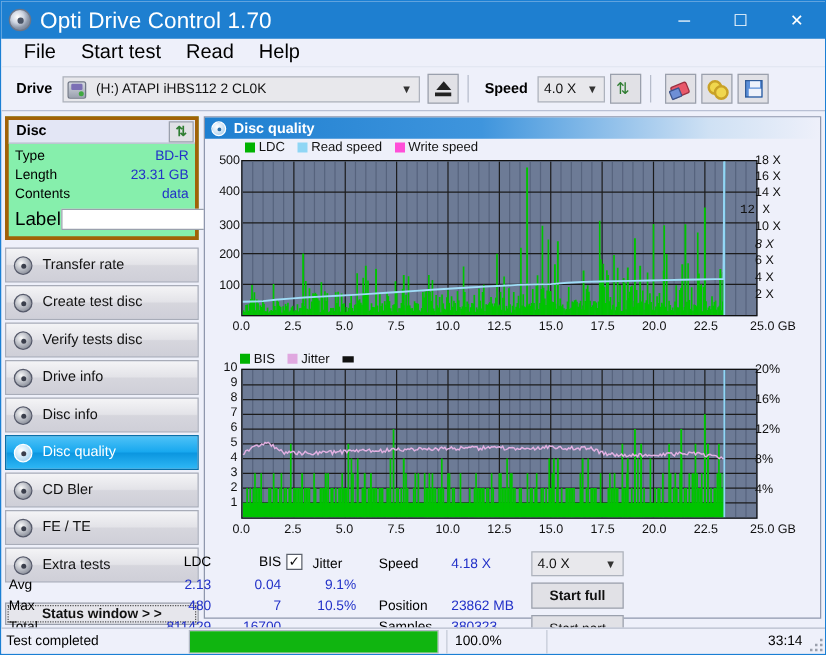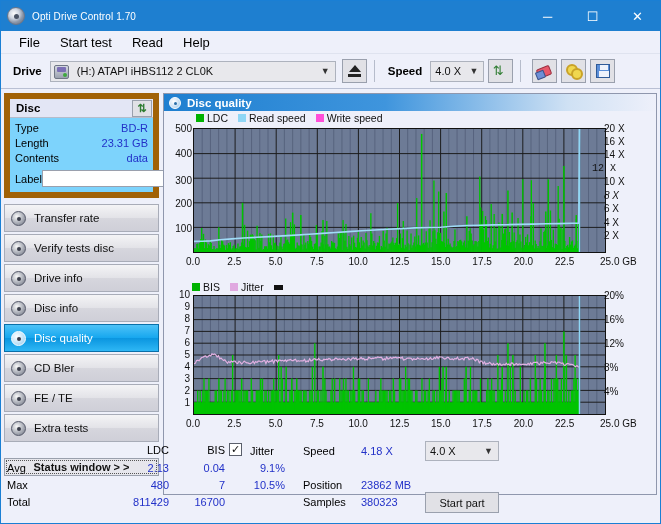--- a/index.html
+++ b/index.html
@@ -32,34 +32,34 @@
     width: 18px; height: 18px; margin-left: 6px; margin-right: 7px;
     border-radius: 50%;
     background: radial-gradient(circle at 38% 35%, #fdfdfd 0%, #cfd6e2 34%, #8e99ab 60%, #5b6679 100%);
     border: 1px solid #6d7688;
     position: relative;
   }
   #titlebar .app-icon::after {
     content:""; position:absolute; left:6px; top:6px; width:5px; height:5px;
     border-radius:50%; background:#4a5466;
   }
-  #titlebar .title { font-size: 10px; letter-spacing: .1px; }
+  #titlebar .title { font-size: 18px; letter-spacing: .1px; }
   #titlebar .winbtns { position:absolute; right:0; top:0; height:30px; display:flex; }
   #titlebar .winbtn {
     width: 45px; height: 30px; display:flex; align-items:center; justify-content:center;
     font-size: 13px; color:#fff;
   }
 
   
   #menubar {
     height: 23px; background:#eef0fa;
     display:flex; align-items:center; padding-left:8px;
     border-bottom: 1px solid #dfe3ef;
   }
-  #menubar .mi { padding: 2px 10px; font-size: 13px; color:#000; }
+  #menubar .mi { padding: 2px 10px; font-size: 16px; color:#000; }
 
   
   #toolbar {
     height: 35px; background:#eef0fa;
     display:flex; align-items:center; padding: 0 6px;
     border-bottom: 1px solid #b9c0d4;
   }
   .tb-label { font-weight: bold; font-size: 11.5px; margin: 0 8px 0 6px; }
   .combo {
     height: 21px; background:#e8e8ec; border:1px solid #adb2bd;
@@ -118,37 +118,37 @@
   .icon-save { width:14px;height:14px; background:#5b8fd9; border:1px solid #2f5a97; position:relative;}
   .icon-save::before{ content:""; position:absolute; left:3px;top:0;width:8px;height:5px;background:#eef2fb;}
   .icon-save::after{ content:""; position:absolute; left:2px;bottom:0;width:10px;height:6px;background:#eef2fb;}
 
   
   #body { display:flex; height: 406px; padding: 4px 3px 0 3px; }
 
   
   #left { width: 155px; }
   .panel-disc {
-    border:6px solid #a16207; background:#7dd3fc;
+    border:3px solid #a16207; background:#86efac;
   }
   .panel-head {
     height:19px; background:#e3e6f5; border-bottom:1px solid #b6bccb;
     display:flex; align-items:center; justify-content:space-between;
     padding-left:6px; font-weight:bold; font-size:11.5px;
   }
   .panel-head .hbtn {
     width:20px;height:17px;background:#e1e1e6;border:1px solid #9aa0ad;margin-right:1px;
     display:flex;align-items:center;justify-content:center; color:#2f7d32; font-size:11px;
   }
   .disc-rows { padding: 3px 5px 4px 5px; }
   .drow { display:flex; justify-content:space-between; line-height:15px; font-size:11px; }
   .drow .k { color:#000; }
   .drow .v { color:#2231c8; }
   .label-row { display:flex; align-items:center; margin-top:3px; }
-  .label-row .k { width:40px; font-size:11px;}
+  .label-row .k { width:40px; font-size:15px;}
   .label-input {
     flex:1; height:17px; background:#fff; border:1px solid #9aa0ad; margin-right:4px;
   }
   .label-btn {
     width:22px;height:19px;background:#e1e1e6;border:1px solid #9aa0ad;
     display:flex;align-items:center;justify-content:center;
   }
   .label-btn .cd {
     width:13px;height:13px;border-radius:50%;
     background: radial-gradient(circle at 40% 36%, #ffffff 0%, #f2ef9f 40%, #cfc85a 75%, #9a9330 100%);
@@ -324,20 +324,24 @@
               <span class="cd"></span>
             </span>
           </div>
         </div>
       </div>
 
       <div class="navlist">
         <div class="navbtn">
           <span class="nicon"></span>
           <span>Transfer rate</span>
+        </div>
+        <div class="navbtn">
+          <span class="nicon"></span>
+          <span>Create test disc</span>
         </div>
         <div class="navbtn">
           <span class="nicon"></span>
           <span>Verify tests disc</span>
         </div>
         <div class="navbtn">
           <span class="nicon"></span>
           <span>Drive info</span>
         </div>
         <div class="navbtn">
@@ -869,21 +873,21 @@
               <line x1="369.8" y1="123" x2="369.8" y2="82.4" stroke="#00c400" stroke-width="1.6"></line>
               <line x1="372.4" y1="123" x2="372.4" y2="50.4" stroke="#00c400" stroke-width="1.6"></line>
               <line x1="388.8" y1="123" x2="388.8" y2="36.9" stroke="#00c400" stroke-width="1.6"></line>
               <line x1="401.8" y1="123" x2="401.8" y2="86.1" stroke="#00c400" stroke-width="1.6"></line>
               <line x1="404.4" y1="123" x2="404.4" y2="88.6" stroke="#00c400" stroke-width="1.6"></line>
               <path d="M0.0,112.4 L8.6,112.2 L17.3,111.9 L27.6,110.8 L39.7,109.9 L51.8,109.0 L65.7,108.3 L79.5,107.6 L93.3,106.9 L107.1,106.1 L121.0,105.2 L134.8,104.4 L148.6,103.5 L162.4,102.6 L176.3,101.8 L190.1,101.0 L203.9,100.3 L217.7,99.6 L231.6,98.9 L245.4,98.5 L259.2,98.3 L273.0,97.2 L286.8,96.5 L300.7,96.2 L314.5,95.9 L328.3,95.7 L342.1,95.4 L356.0,95.1 L369.8,94.8 L383.6,94.6 L397.4,94.3 L404.4,94.2 L405.2,0.0 " fill="none" stroke="#9fdcf7" stroke-width="1.6"></path>
               <line x1="405.2" y1="0" x2="405.2" y2="123" stroke="#8fd6f5" stroke-width="1.6"></line>
             </svg>
         </div>
 
-        <div class="axis-num r" style="right:26px; top:12px;  width:26px;">20 X</div>
+        <div class="axis-num r" style="right:26px; top:12px;  width:26px;">18 X</div>
         <div class="axis-num r" style="right:26px; top:25px;  width:26px;">16 X</div>
         <div class="axis-num r" style="right:26px; top:38px;  width:26px;">14 X</div>
         <div class="axis-num r" style="right:38px; top:52px;  width:26px;font-family:Liberation Mono, monospace;">12 X</div>
         <div class="axis-num r" style="right:26px; top:65px;  width:26px;">10 X</div>
         <div class="axis-num r" style="right:26px; top:79px;  width:26px;font-style:italic;">8 X</div>
         <div class="axis-num r" style="right:26px; top:92px;  width:26px;">6 X</div>
         <div class="axis-num r" style="right:26px; top:106px; width:26px;">4 X</div>
         <div class="axis-num r" style="right:26px; top:119px; width:26px;">2 X</div>
 
         <div id="xticks-top">
@@ -1247,18 +1251,35 @@
         <div class="cell v-blue" style="left:360px; top:4px;">4.18 X</div>
         <div class="cell" style="left:302px; top:38px;">Position</div>
         <div class="cell v-blue" style="left:360px; top:38px;">23862 MB</div>
         <div class="cell" style="left:302px; top:55px;">Samples</div>
         <div class="cell v-blue" style="left:360px; top:55px;">380323</div>
 
         <div class="combo cell" style="left:424px; top:0px; width:74px; height:20px;">
           <span class="cb-text">4.0 X</span>
           <span class="cb-arrow">▼</span>
         </div>
+        <div class="btn-std cell" style="left:424px; top:25px; width:74px; height:21px; font-weight:bold;">Start full</div>
         <div class="btn-std cell" style="left:424px; top:51px; width:74px; height:21px;">Start part</div>
       </div>
     </div>
   </div>
 
+  <div id="statusbar">
+    <div class="sec" id="sb-text">Test completed</div>
+    <div class="sec" id="sb-prog">
+      <div class="fill" id="prog-fill" style="width: 100%;"></div>
+    </div>
+    <div class="sec" id="sb-pct">100.0%</div>
+    <div class="sec" id="sb-time">33:14</div>
+    <span class="grip">
+      <i style="right:0;bottom:0"></i>
+        <i style="right:4px;bottom:0"></i>
+        <i style="right:8px;bottom:0"></i>
+      <i style="right:0;bottom:4px"></i>
+        <i style="right:4px;bottom:4px"></i>
+      <i style="right:0;bottom:8px"></i>
+    </span>
+  </div>
 </div>
 
 </body></html>

